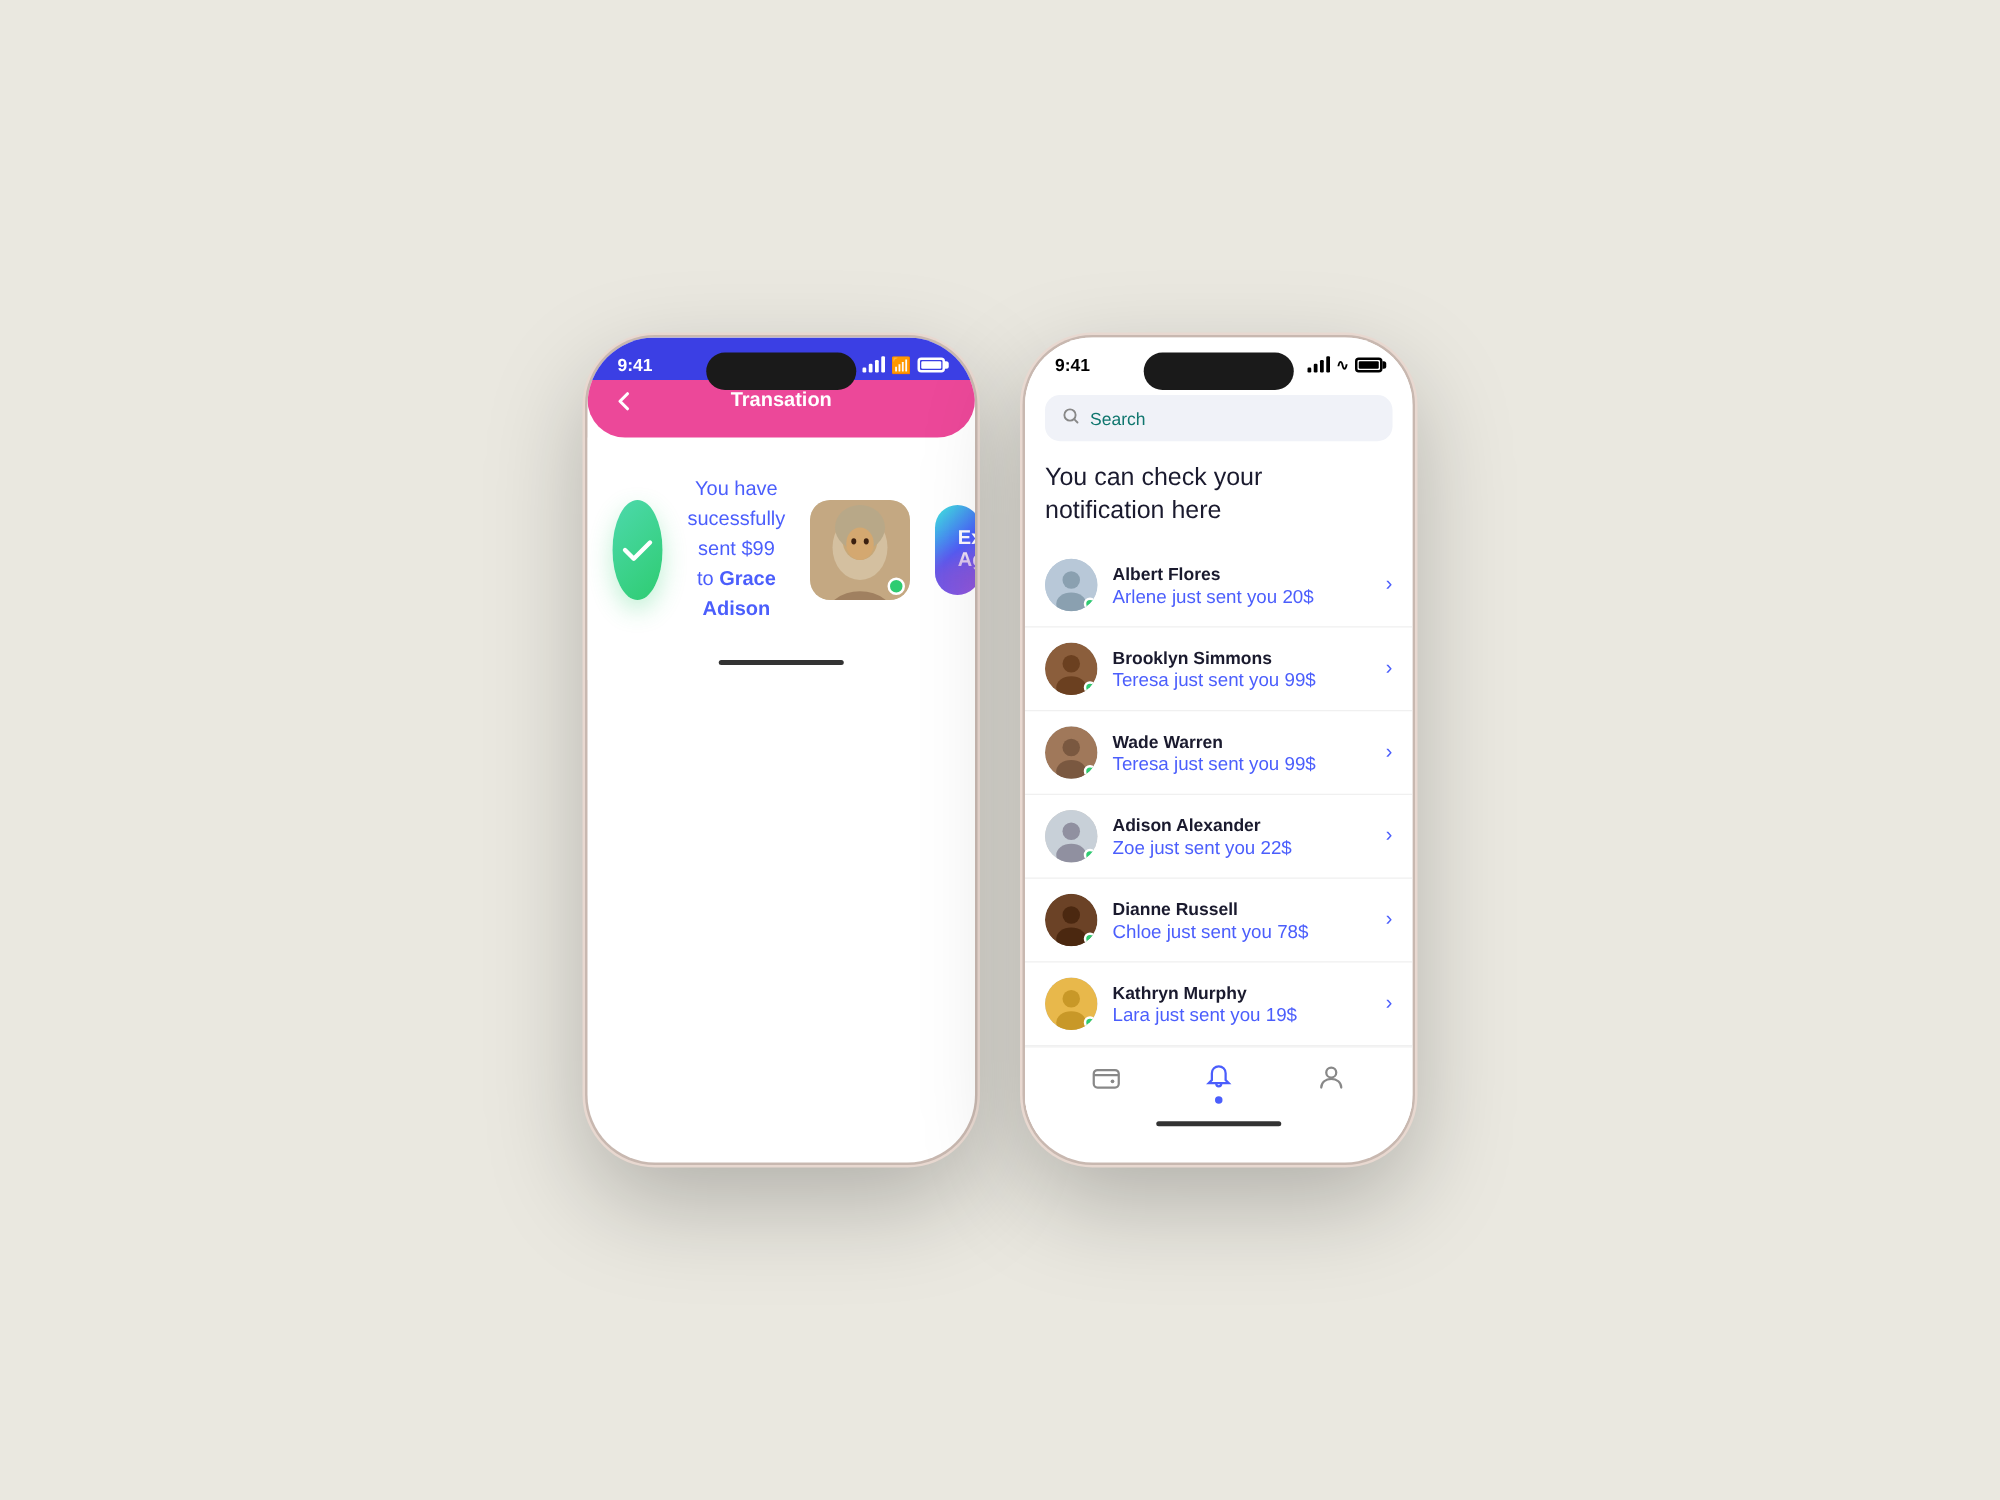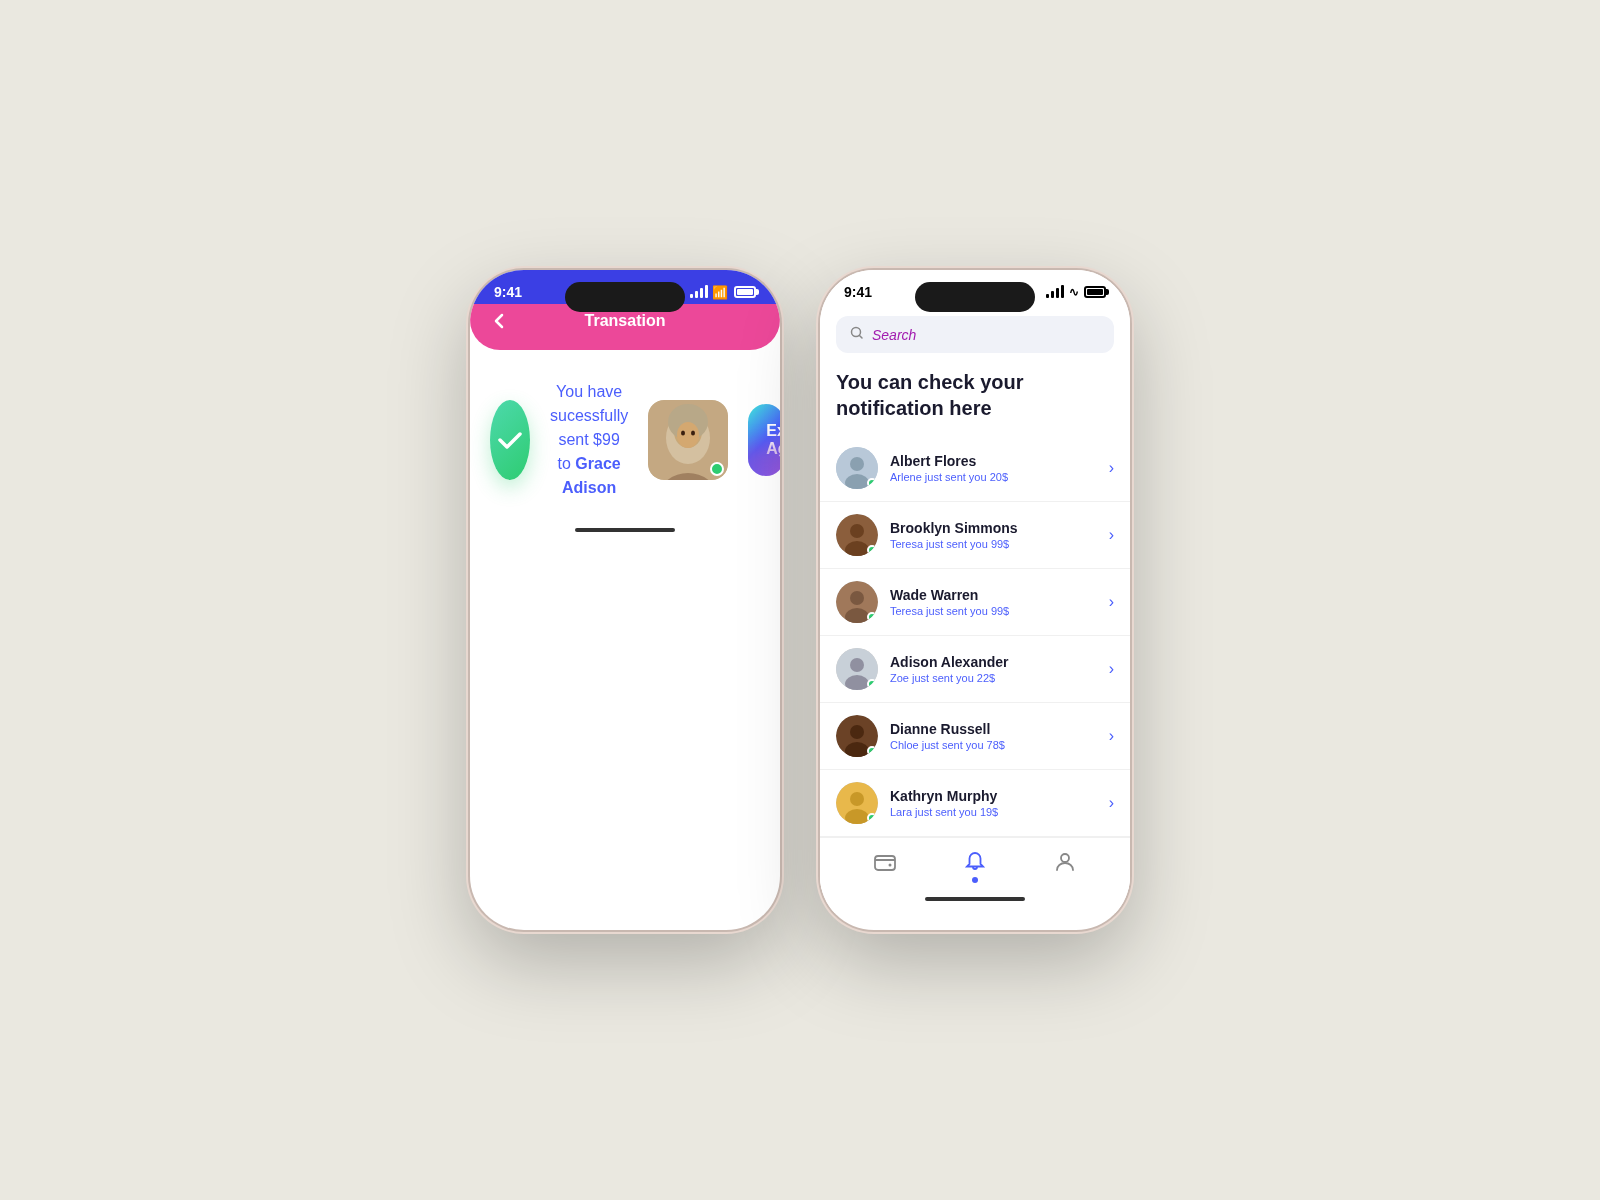--- a/index.html
+++ b/index.html
@@ -319,32 +319,31 @@
       align-items: center;
       gap: 8px;
     }
 
     .search-icon-wrap {
       color: #888;
       font-size: 14px;
     }
 
     .search-placeholder {
-      color: #a21caf;
+      color: #0f766e;
       font-size: 14px;
-      font-style: italic;
     }
 
     .notification-header {
       padding: 4px 16px 14px;
     }
 
     .notification-title {
       font-size: 20px;
-      font-weight: 700;
+      font-weight: 400;
       color: #1a1a2e;
       line-height: 1.3;
     }
 
     .notification-list {
       flex: 1;
       overflow: hidden;
     }
 
     .notification-item {
@@ -381,21 +380,21 @@
     }
 
     .notif-name {
       font-size: 14px;
       font-weight: 600;
       color: #1a1a2e;
       margin-bottom: 2px;
     }
 
     .notif-msg {
-      font-size: 11px;
+      font-size: 15px;
       color: #4B5EFC;
     }
 
     .notif-chevron {
       color: #4B5EFC;
       font-size: 16px;
     }
 
     
     .bottom-nav {

